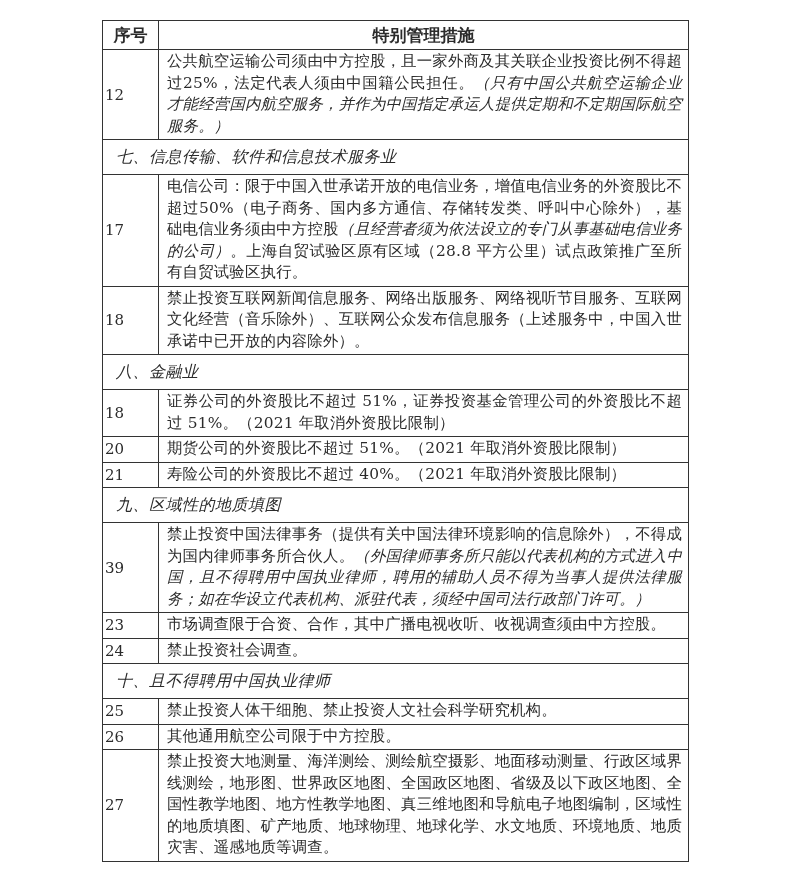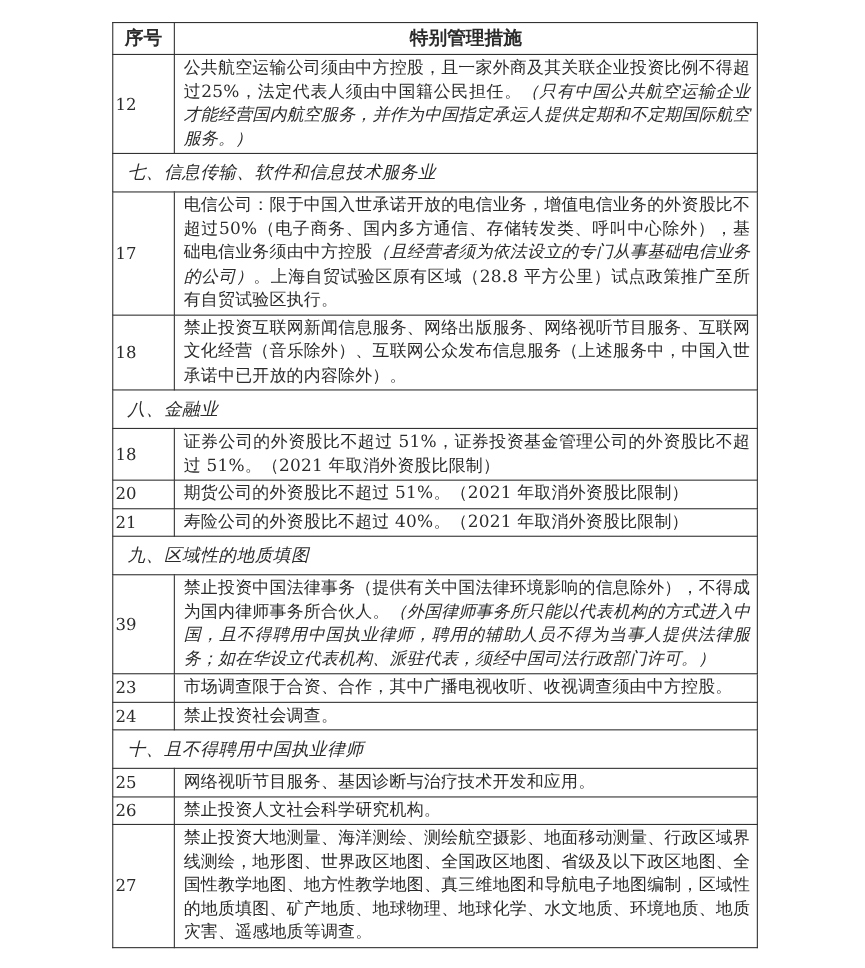--- a/index.html
+++ b/index.html
@@ -120,25 +120,25 @@
         </tr>
         <tr>
           <td class="num-cell">24</td>
           <td class="content-cell"><span class="seg">禁止投资社会调查。</span></td>
         </tr>
         <tr>
           <td colspan="2" class="section-cell">十、且不得聘用中国执业律师</td>
         </tr>
         <tr>
           <td class="num-cell">25</td>
-          <td class="content-cell"><span class="seg">网络视听节目服务、基因诊断与治疗技术开发和应用。</span></td>
+          <td class="content-cell"><span class="seg">禁止投资人体干细胞、禁止投资人文社会科学研究机构。</span></td>
         </tr>
         <tr>
           <td class="num-cell">26</td>
-          <td class="content-cell"><span class="seg">禁止投资人文社会科学研究机构。</span></td>
+          <td class="content-cell"><span class="seg">其他通用航空公司限于中方控股。</span></td>
         </tr>
         <tr>
           <td class="num-cell">27</td>
           <td class="content-cell"><span class="seg">禁止投资大地测量、海洋测绘、测绘航空摄影、地面移动测量、行政区域界线测绘，地形图、世界政区地图、全国政区地图、省级及以下政区地图、全国性教学地图、地方性教学地图、真三维地图和导航电子地图编制，区域性的地质填图、矿产地质、地球物理、地球化学、水文地质、环境地质、地质灾害、遥感地质等调查。</span></td>
         </tr>
       </tbody>
   </table>
 </div>
 
 </body></html>

